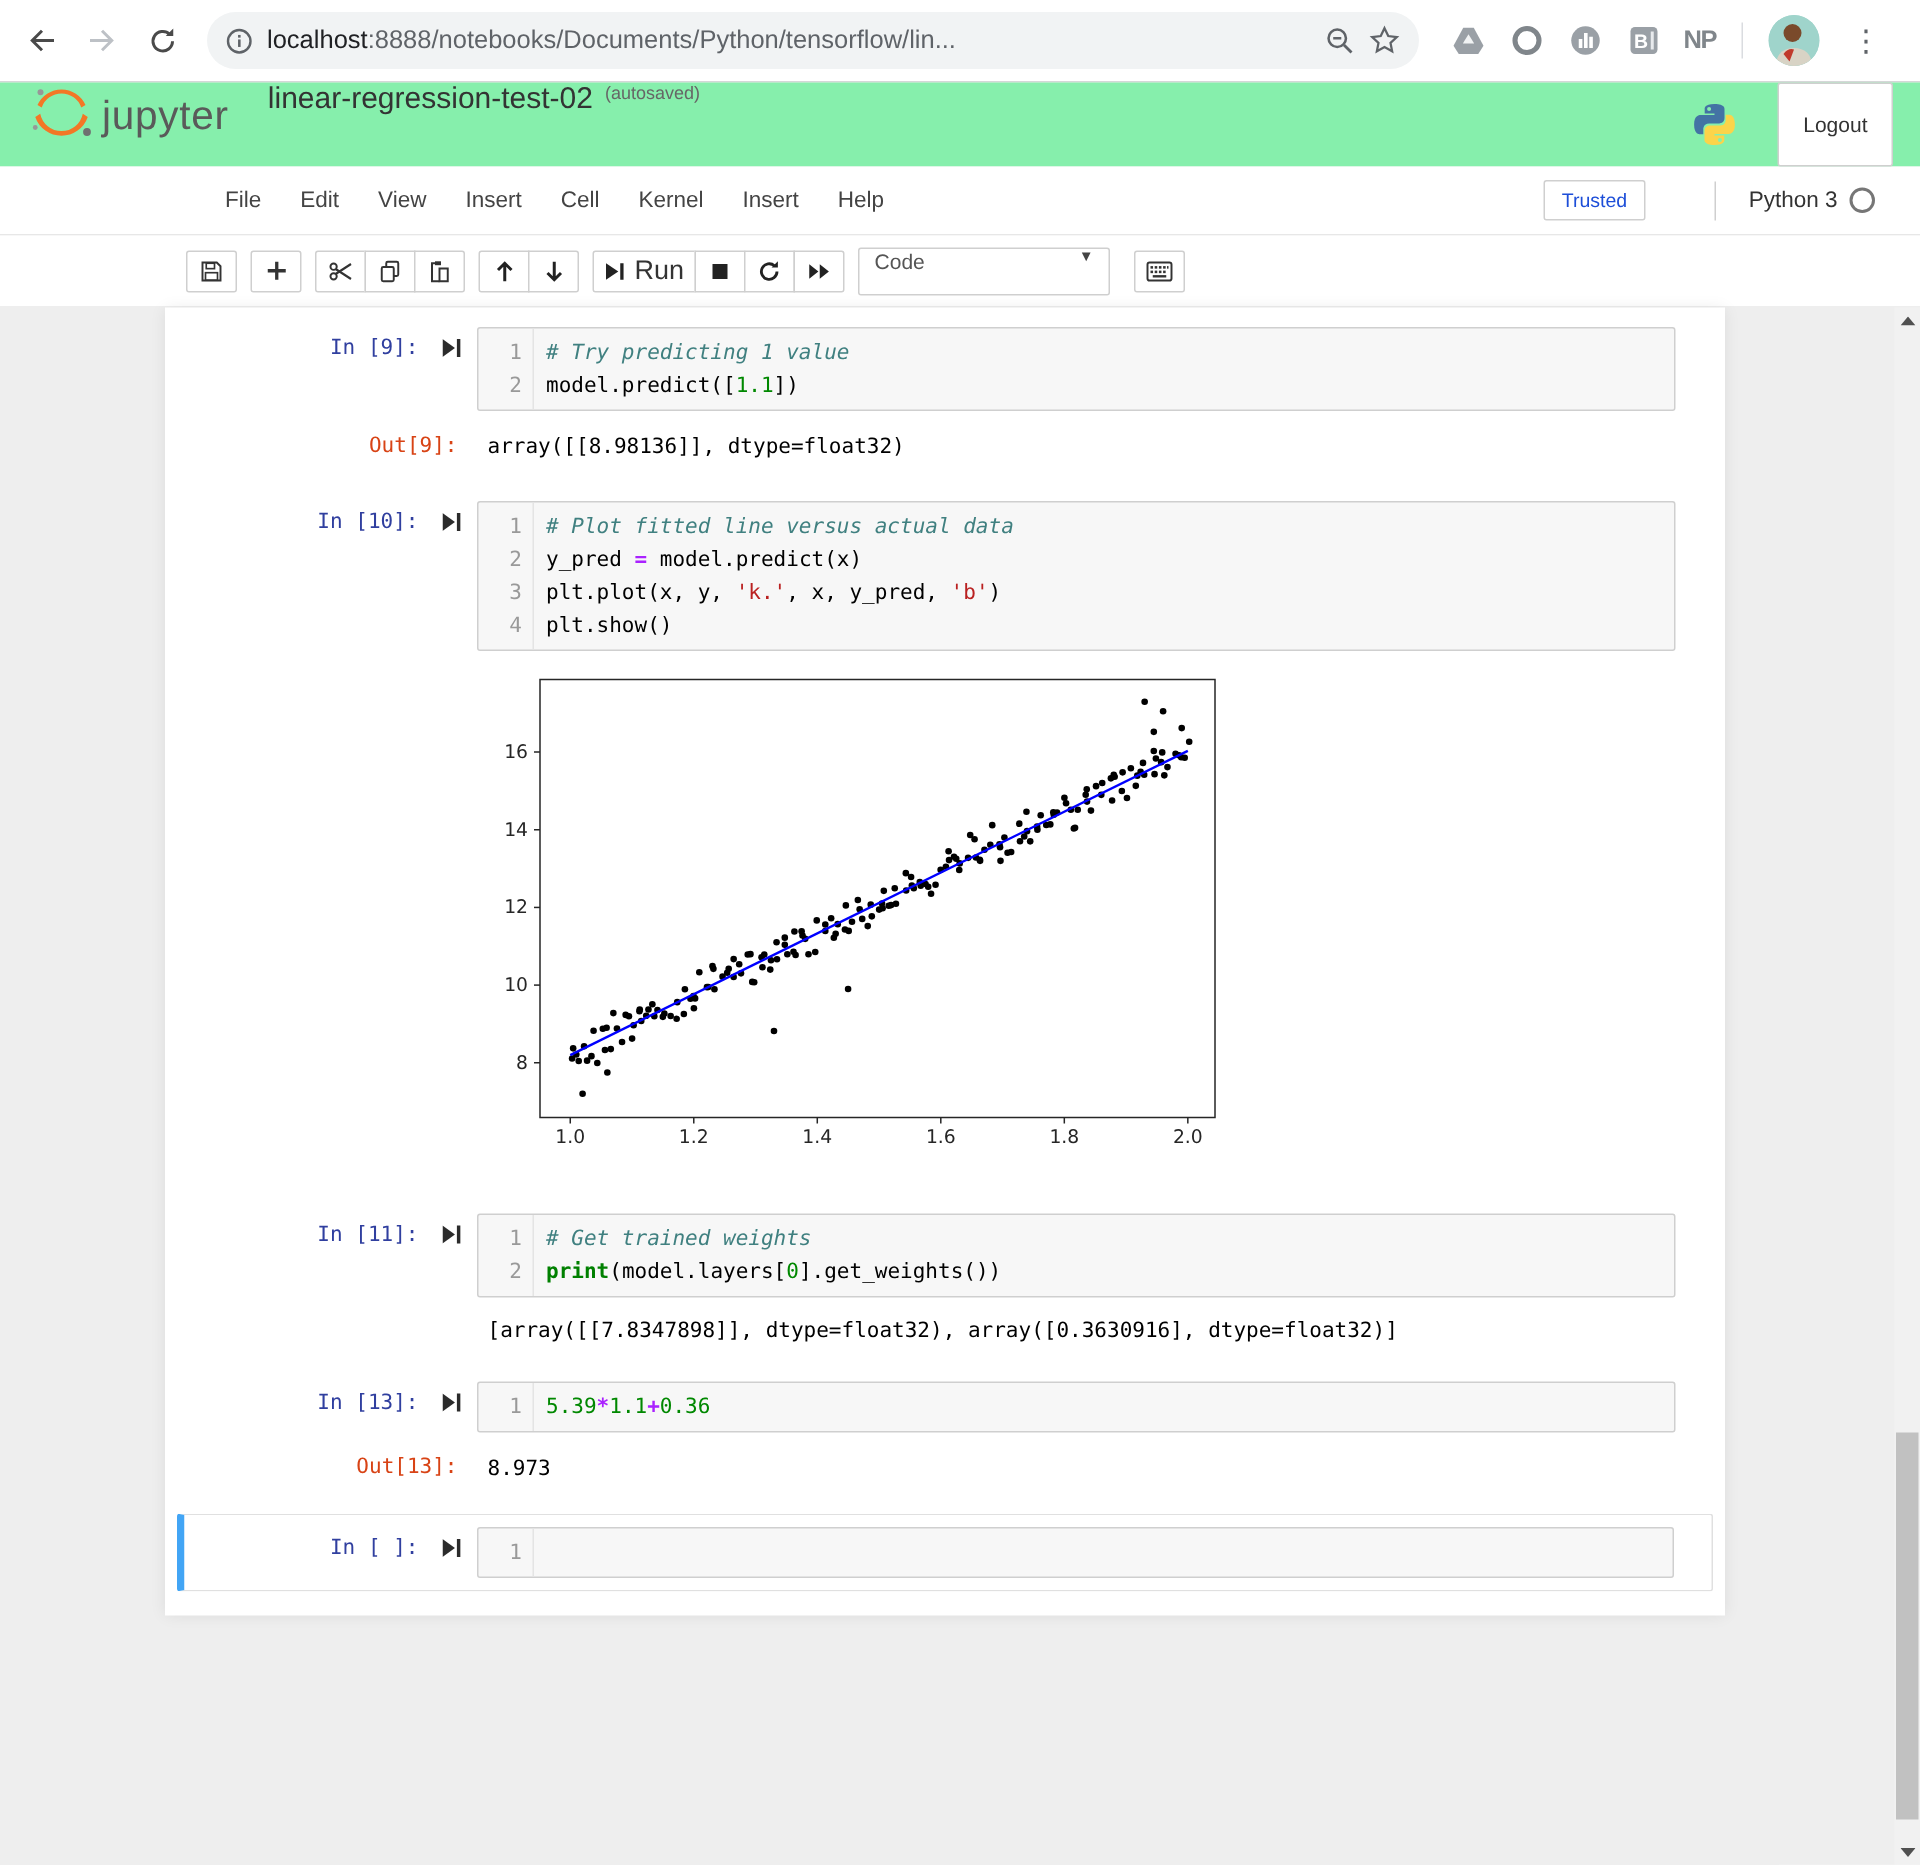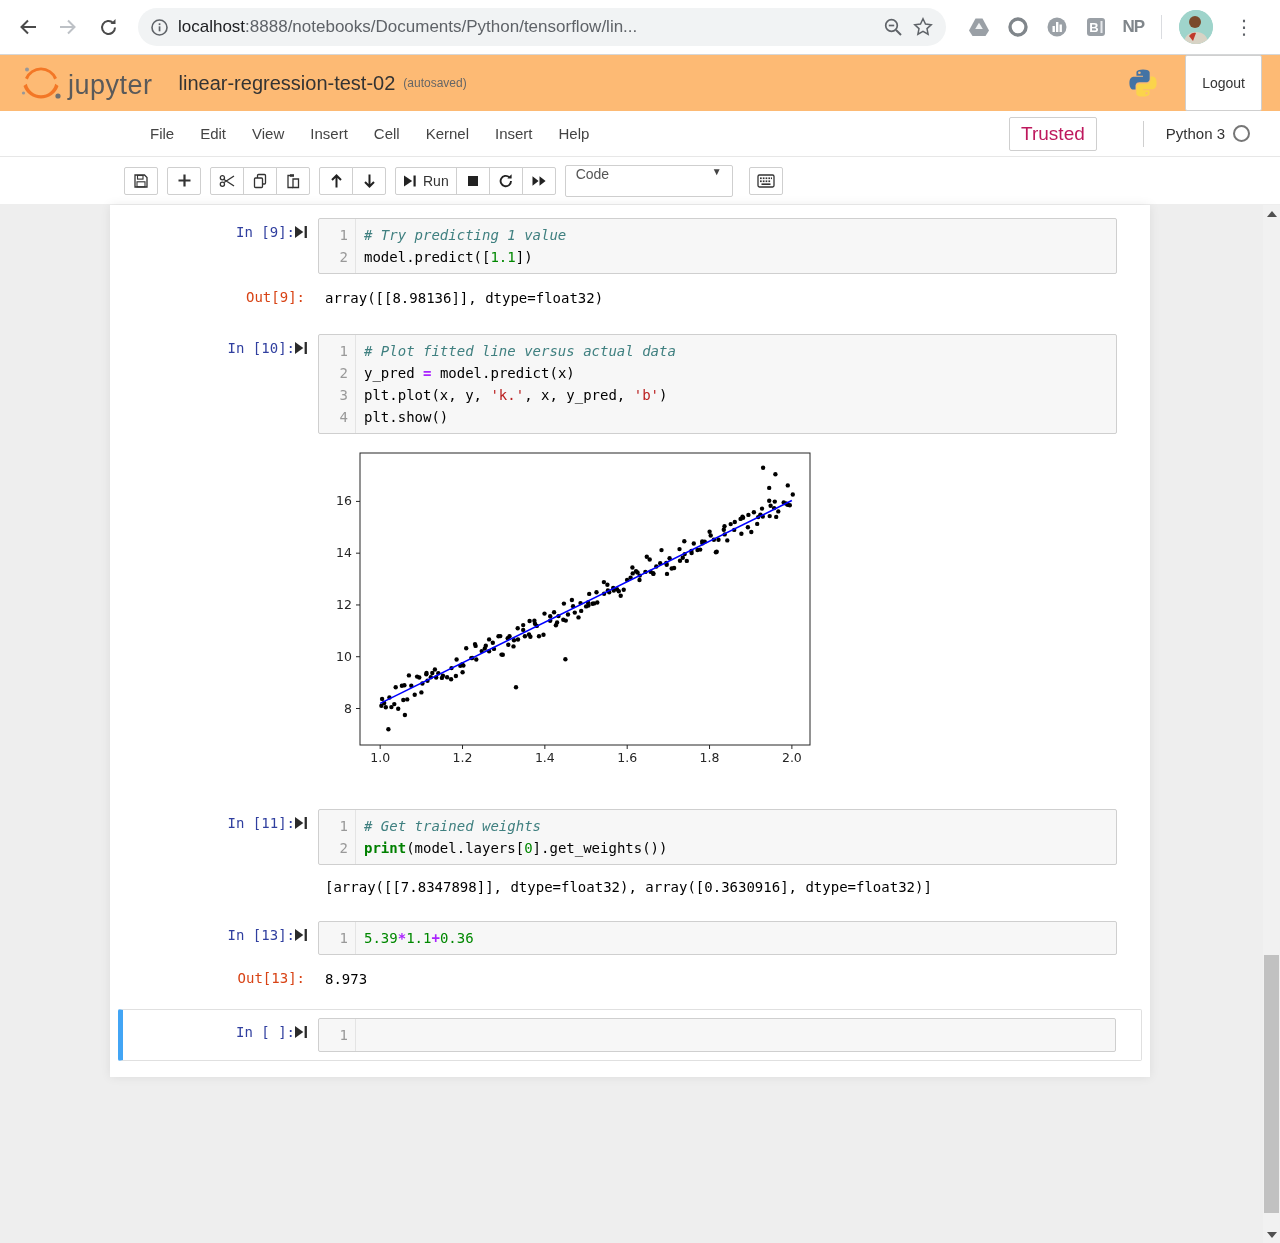--- a/index.html
+++ b/index.html
@@ -14,58 +14,58 @@
   .addr-icon{width:30px;height:30px;display:flex;align-items:center;justify-content:center;flex:none}
   .url{flex:1;font-size:17px;color:#5f6368;white-space:nowrap;overflow:hidden;padding-left:4px}
   .url .host{color:#202124}
   .ext-row{display:flex;align-items:center;gap:13px;padding:0 8px;flex:none}
   .ext-icon{width:26px;height:26px;display:flex;align-items:center;justify-content:center;cursor:pointer}
   .np-label{font-size:17px;font-weight:bold;color:#80868b;letter-spacing:-1px;cursor:pointer}
   .chrome-divider{width:1px;height:24px;background:#dadce0;margin:0 4px}
   .avatar{width:34px;height:34px;border-radius:50%;background:#9fd4cb;overflow:hidden;position:relative;flex:none;cursor:pointer}
   .dots{font-size:20px;color:#5f6368;padding:0 8px;cursor:pointer}
   
-  .jheader{height:56px;background:#fdba74;display:flex;align-items:center;padding:0 18px;box-sizing:border-box}
+  .jheader{height:56px;background:#86efac;display:flex;align-items:flex-start;padding:0 18px;box-sizing:border-box}
   .logo-wrap{display:flex;align-items:flex-end;gap:4px;cursor:pointer}
   .logo-text{font-size:27px;color:#5a5a5a;letter-spacing:.5px;line-height:1;padding-bottom:4px}
   .nb-title{font-size:20px;color:#333;margin-left:26px;cursor:pointer}
   .autosave{font-size:12px;color:#666;margin-left:8px}
   .jheader-right{margin-left:auto;display:flex;align-items:center;gap:26px}
   .logout-btn{border:1px solid #cfcfcf;background:#fff;border-radius:2px;padding:19px 16px;font-size:14px;
     color:#333;cursor:pointer;font-family:"Liberation Sans",sans-serif}
   
   .menubar{height:46px;background:#fff;border-bottom:1px solid #e7e7e7;display:flex;align-items:center;
     padding:0 26px 0 137px;box-sizing:border-box}
   .menu-item{font-size:15px;color:#444;padding:6px 13px;cursor:pointer}
   .menubar-right{margin-left:auto;display:flex;align-items:center}
-  .trusted-badge{border:1px solid #cfcfcf;border-radius:2px;padding:5px 11px;font-size:19px;color:#be185d}
+  .trusted-badge{border:1px solid #cfcfcf;border-radius:2px;padding:5px 11px;font-size:13px;color:#1d4ed8}
   .menubar-sep{width:1px;height:26px;background:#cfcfcf;margin:0 22px 0 46px}
   .kernel-name{font-size:15px;color:#333;margin-right:8px}
   .kernel-circle{width:13px;height:13px;border:2px solid #767676;border-radius:50%;margin-right:4px}
   
   .toolbar{height:47px;background:#fff;display:flex;align-items:center;padding-left:124px;box-sizing:border-box}
   .btn-group{display:flex;margin-right:9px}
   .tbtn{height:28px;min-width:34px;background:#fff;border:1px solid #cfcfcf;display:flex;align-items:center;
     justify-content:center;cursor:pointer;padding:0 7px;box-sizing:border-box}
   .btn-group .tbtn+.tbtn{margin-left:-1px}
   .btn-group .tbtn:first-child{border-radius:2px 0 0 2px}
   .btn-group .tbtn:last-child{border-radius:0 2px 2px 0}
   .btn-group .tbtn:only-child{border-radius:2px}
-  .run-label{font-size:14px;color:#333;margin-left:6px}
+  .run-label{font-size:18px;color:#333;margin-left:6px}
   .cell-type-select{height:30px;width:146px;border:1px solid #cfcfcf;border-radius:2px;background:#fff;
     display:flex;justify-content:space-between;padding:0 10px;font-size:14px;color:#555;
     cursor:pointer;margin-right:16px}
   .caret{font-size:10px;color:#444}
   
   .site{position:absolute;left:0;top:205px;width:1263px;height:1038px;background:#eee}
   #notebook{position:absolute;left:110px;top:0;width:1040px;background:#fff;box-sizing:border-box;
     padding:0 0 16px 0;box-shadow:0 0 10px rgba(0,0,0,0.08)}
   .cell{display:flex;align-items:flex-start;padding-right:33px}
   .prompt-col{width:208px;flex:none;display:flex;justify-content:flex-end;align-items:center;
-    box-sizing:border-box;padding-right:10px;margin-top:6px}
+    box-sizing:border-box;padding-right:10px;gap:16px;margin-top:6px}
   .in-prompt{font-family:"DejaVu Sans Mono",monospace;font-size:14px;color:#303F9F;white-space:pre}
   .run-cell-btn{cursor:pointer;display:flex;align-items:center}
   .input-area{flex:1;border:1px solid #cfcfcf;border-radius:2px;background:#f7f7f7;display:flex;overflow:hidden}
   .gutter{width:37px;flex:none;text-align:right;padding:5px 7px 5px 0;box-sizing:border-box;color:#999;
     font-family:"DejaVu Sans Mono",monospace;font-size:14px;line-height:22px;border-right:1px solid #e4e4e4}
   .code{padding:5px 8px;font-family:"DejaVu Sans Mono",monospace;font-size:14px;line-height:22px;
     color:#000;white-space:pre;flex:1}
   .code-line{height:22px}
   .tok-plain{color:#000}
   .tok-comment{color:#408080;font-style:italic}

